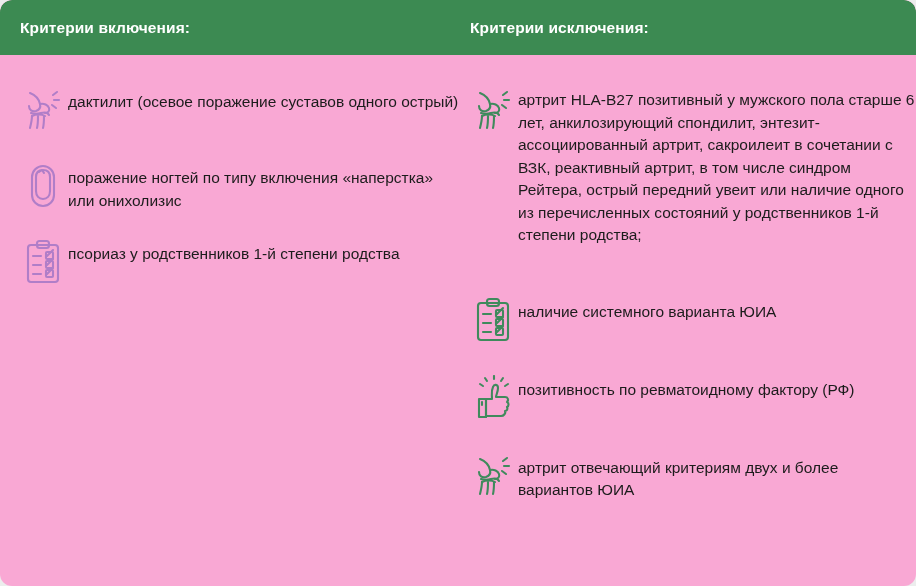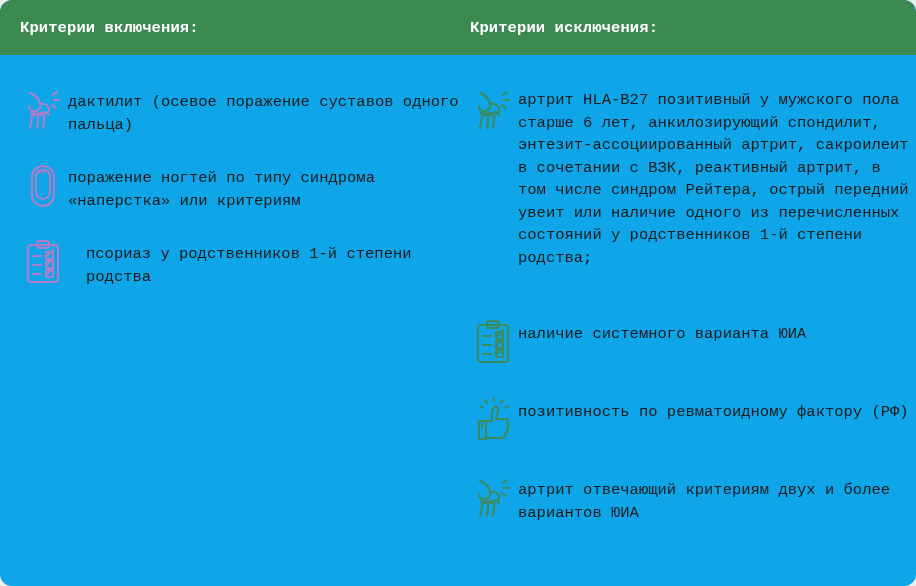--- a/index.html
+++ b/index.html
@@ -14,24 +14,23 @@
   body {
     background: #eceded;
     font-family: "Liberation Sans", "DejaVu Sans", sans-serif;
     -webkit-font-smoothing: antialiased;
   }
 
   .card {
     position: relative;
     width: 916px;
     height: 586px;
-    background: #0ea5e9;
+    background: #f9a8d4;
     border-radius: 12px;
     overflow: hidden;
-    font-family: Liberation Mono, monospace;
   }
 
   
   .card-header {
     position: absolute;
     top: 0; left: 0;
     width: 916px;
     height: 55px;
     background: #3c8a52;
     border-radius: 12px 12px 0 0;
@@ -86,21 +85,21 @@
   .item-text {
     flex: 1 1 auto;
     color: #1c1c1c;
     font-size: 15.5px;
     line-height: 22.5px;
     padding-top: 6px;
   }
 
   
   .column.left  .item { margin-bottom: 24px; }
-  .column.left  .item:last-child { margin-bottom: 0; gap: 18px; }
+  .column.left  .item:last-child { margin-bottom: 0; }
 
   
   .column.right .item { margin-bottom: 26px; }
   .column.right .item:last-child { margin-bottom: 1px; }
 
   .column.right .item-long .item-text { padding-top: 4px; }
   .column.right .item-long { margin-bottom: 48px; }
 </style>
 </head>
 <body>
@@ -124,32 +123,32 @@
             <path d="M8 26 C11 27 15 27 18 26 C22 25 25 26 26 28"></path>
             <path d="M9 29 C9 33 8 37 7 41"></path>
             <path d="M15 29 C15 33 15 37 14 41"></path>
             <path d="M21 29 C21 33 21 37 20 41"></path>
             <path d="M9 29 C13 27 19 27 22 29"></path>
             <path d="M30 8 L34 5"></path>
             <path d="M31 13 L36 13"></path>
             <path d="M29 18 L33 21"></path>
           </svg>
         </span>
-        <span class="item-text">дактилит (осевое поражение суставов одного пальца)</span>
+        <span class="item-text">дактилит (осевое поражение суставов одного острый)</span>
       </div>
 
       <div class="item">
         <span class="icon-box">
           <svg width="40" height="46" viewBox="0 0 40 46" fill="none" stroke="#b07ec8" stroke-width="2.1" stroke-linecap="round" stroke-linejoin="round">
             <rect x="9" y="3" width="22" height="40" rx="11"></rect>
             <path d="M13 14 C13 9 16 7 20 7 C24 7 27 9 27 14 L27 28 C27 33 24 36 20 36 C16 36 13 33 13 28 Z"></path>
             <path d="M16 9 L19 7 L21 10"></path>
           </svg>
         </span>
-        <span class="item-text">поражение ногтей по типу синдрома «наперстка» или критериям</span>
+        <span class="item-text">поражение ногтей по типу включения «наперстка» или онихолизис</span>
       </div>
 
       <div class="item">
         <span class="icon-box">
           <svg width="42" height="46" viewBox="0 0 42 46" fill="none" stroke="#b07ec8" stroke-width="2.1" stroke-linecap="round" stroke-linejoin="round">
             <rect x="6" y="6" width="30" height="37" rx="3"></rect>
             <rect x="15" y="2" width="12" height="7" rx="2.5"></rect>
             <path d="M11 17 L19 17"></path>
             <path d="M11 26 L19 26"></path>
             <path d="M11 35 L19 35"></path>

